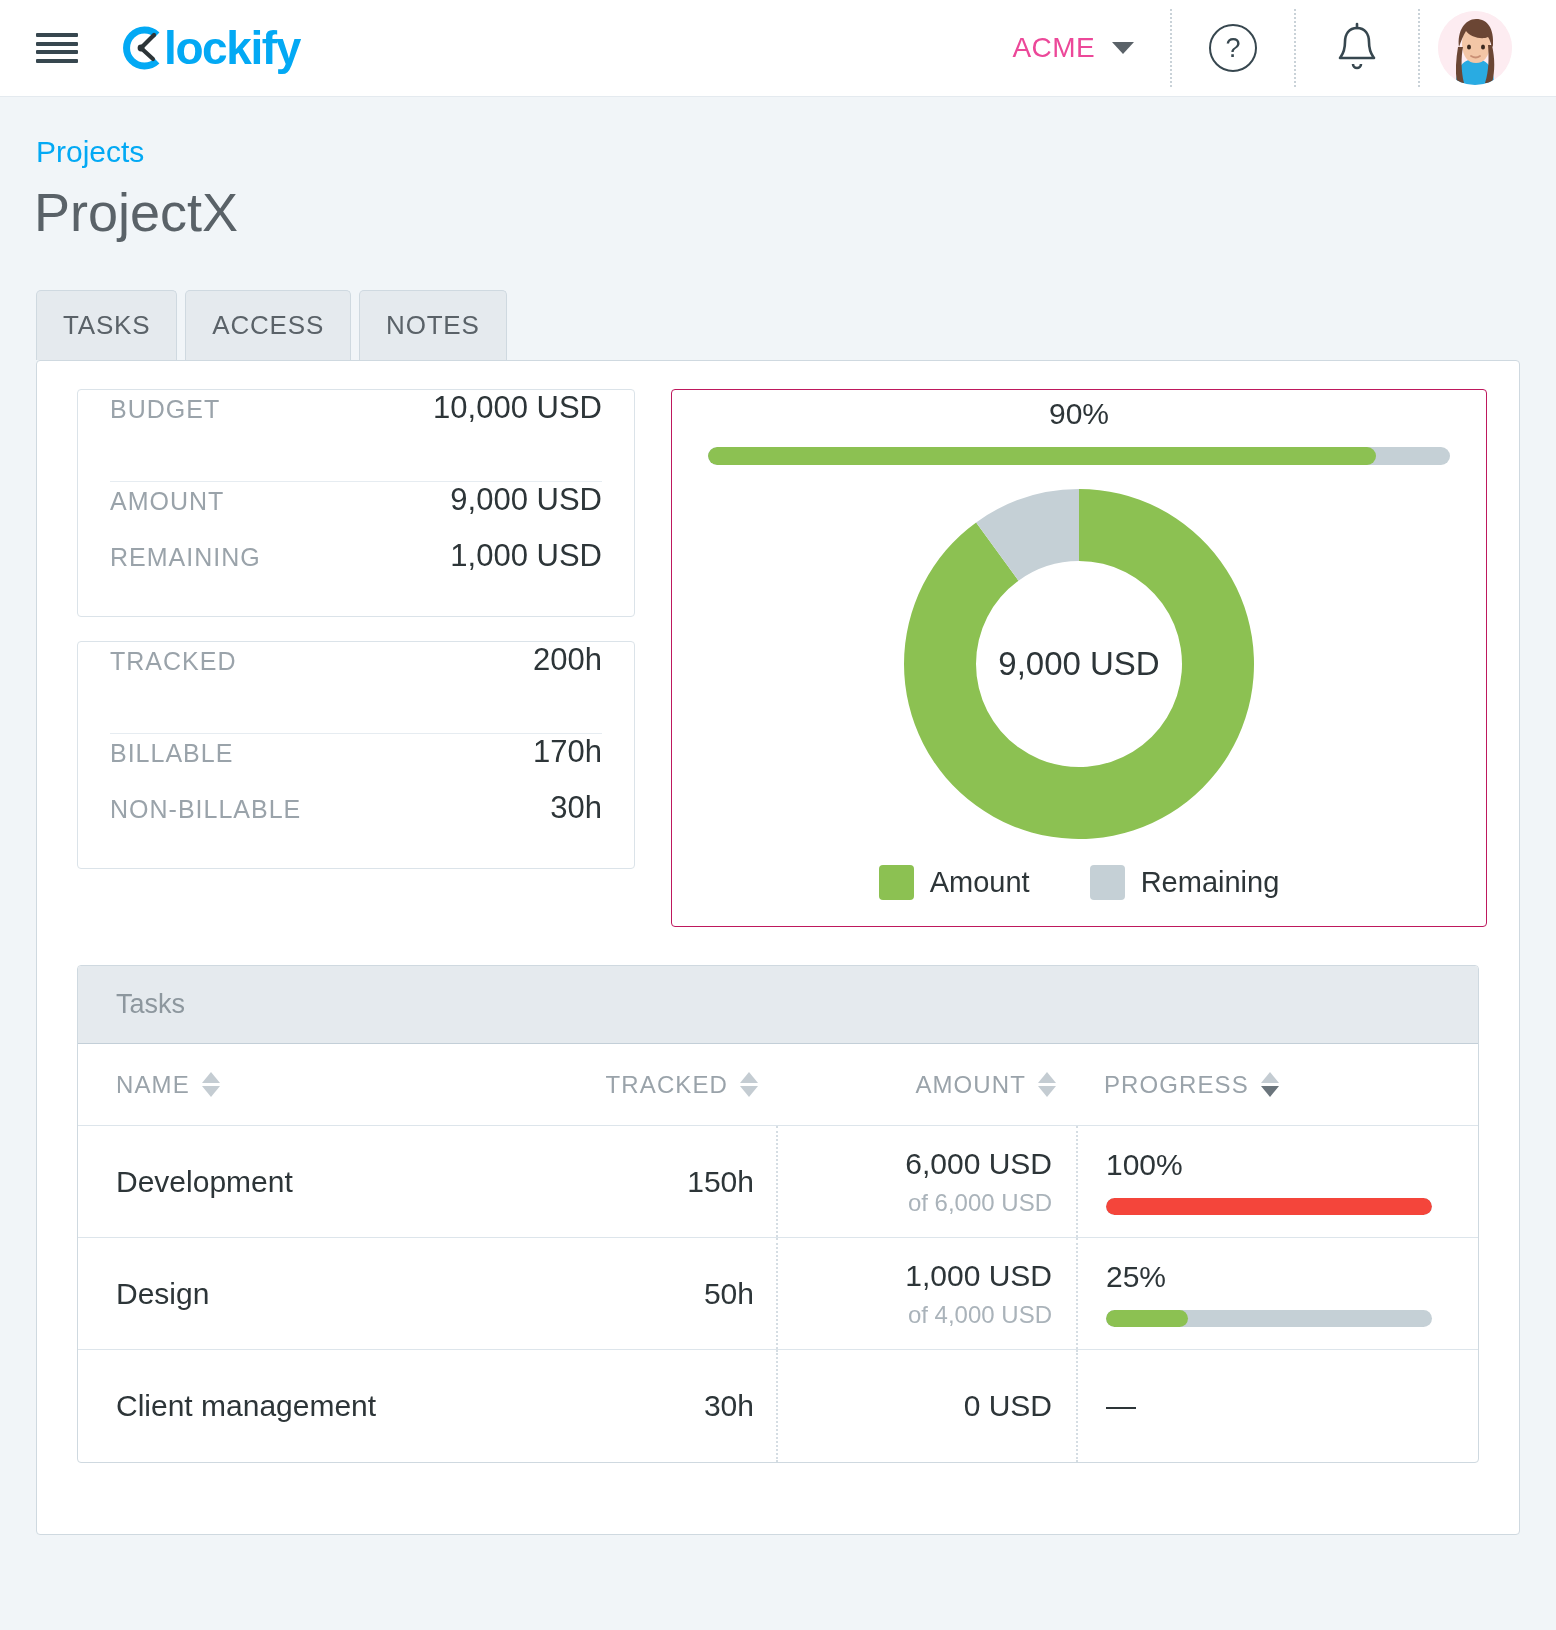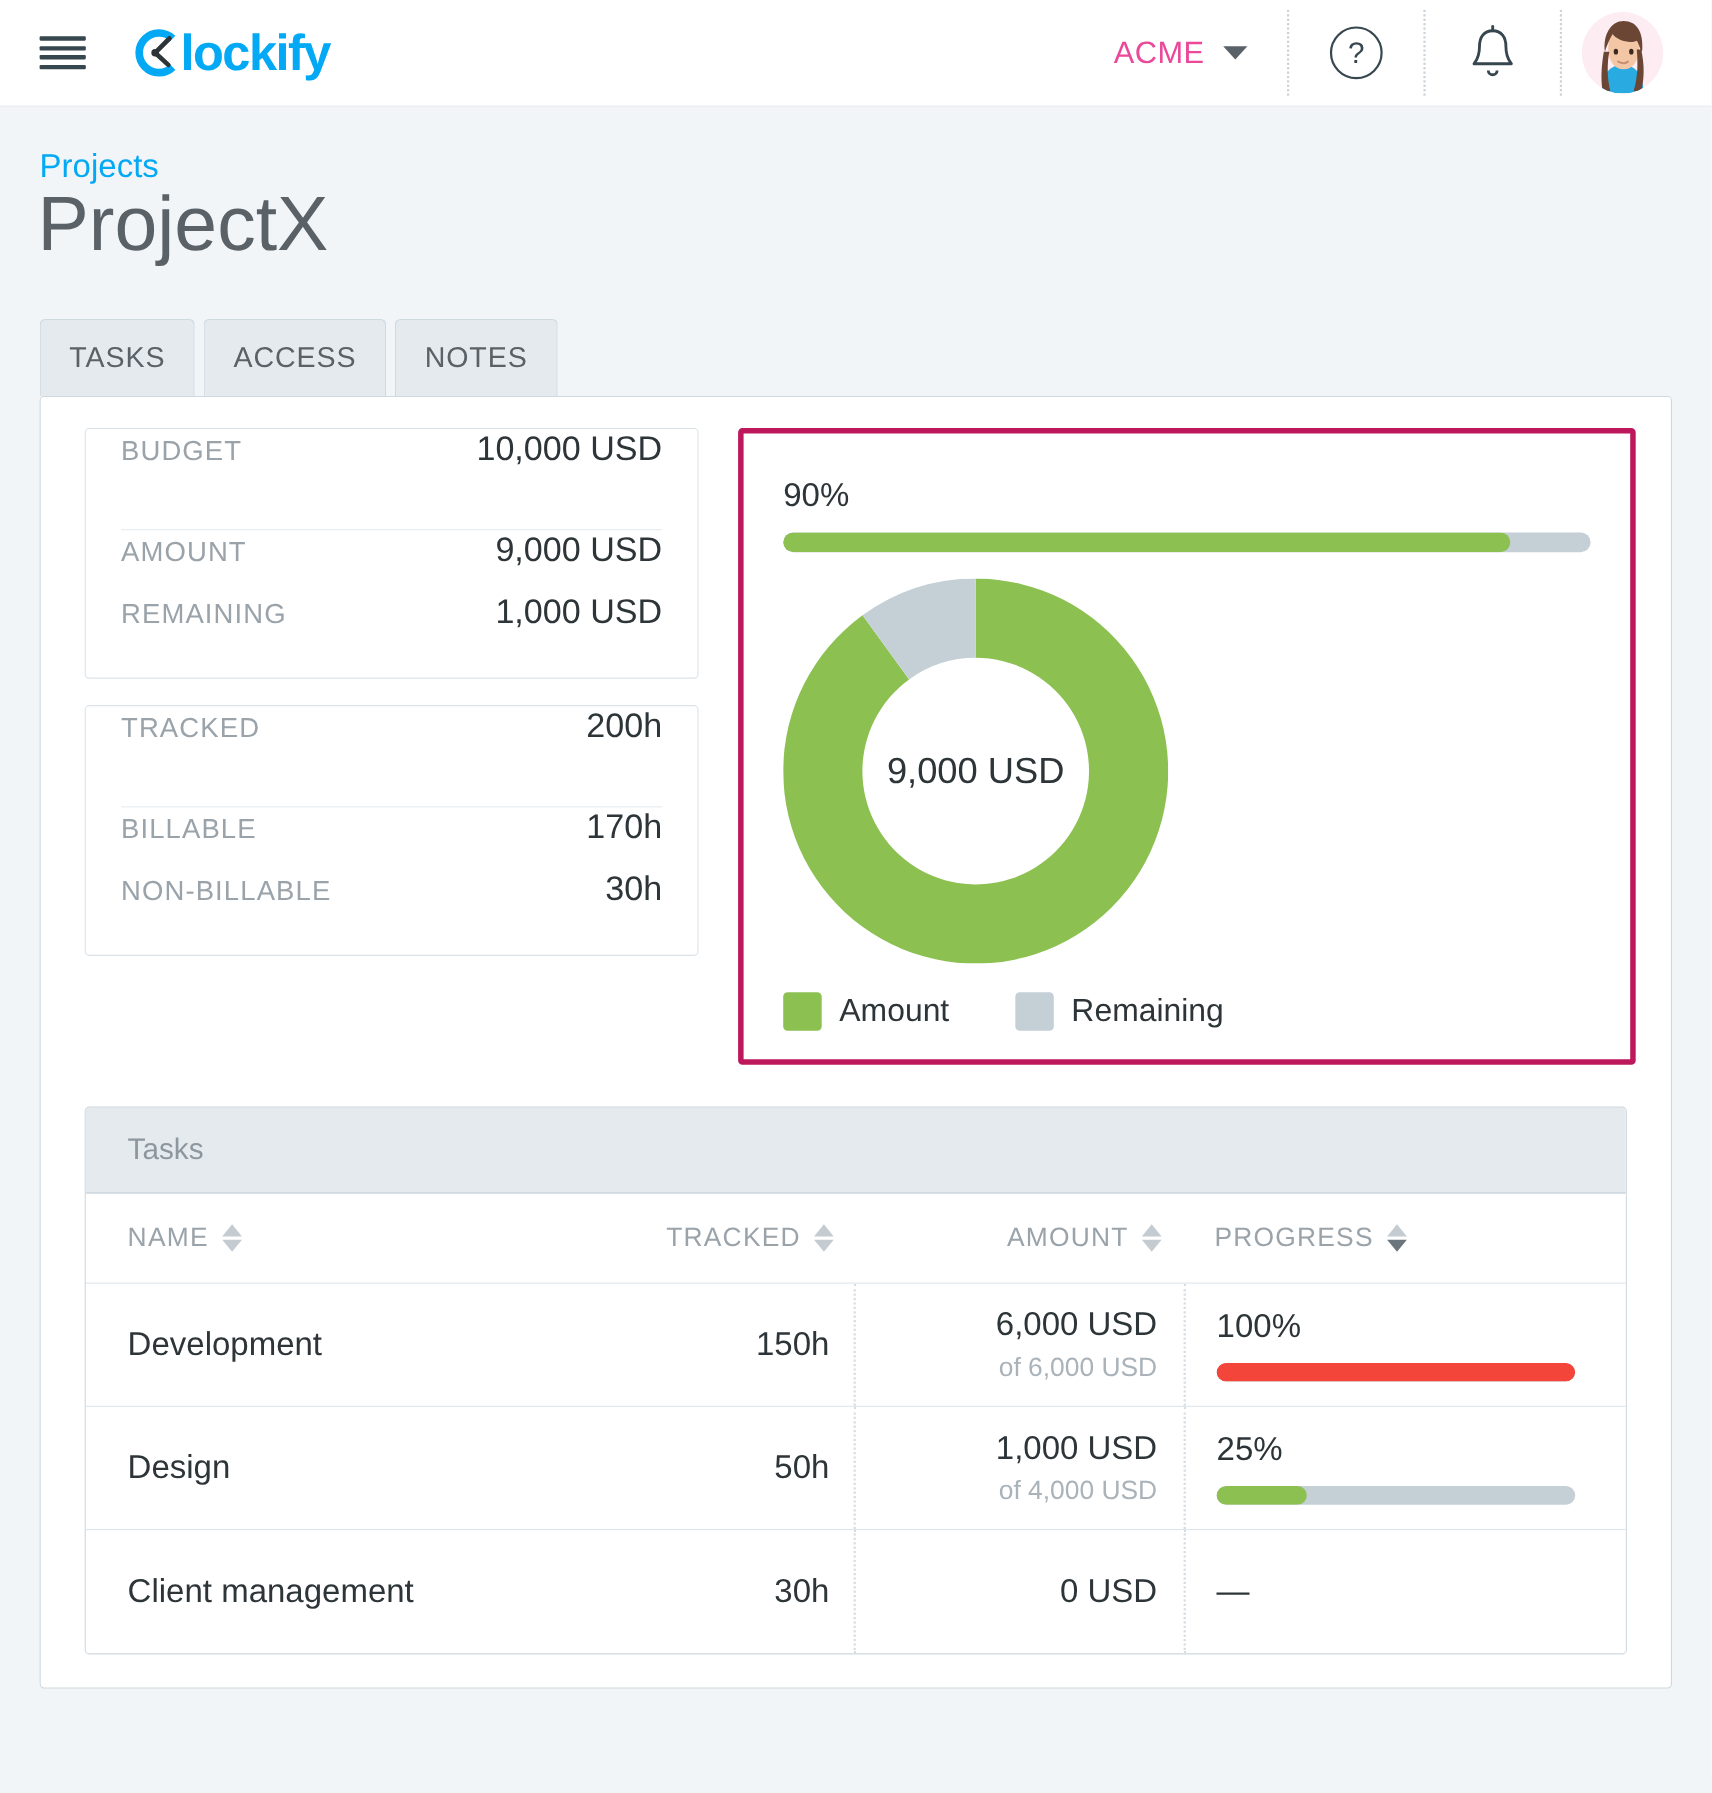--- a/index.html
+++ b/index.html
@@ -45,21 +45,21 @@
     font-size: 27px; color: #37474f; }
 
   .avatar-cell { width: 110px; display: flex; align-items: center; justify-content: center;
     cursor: pointer; }
   .avatar { width: 74px; height: 74px; border-radius: 50%; background: #fdecf1;
     position: relative; overflow: hidden; }
 
   
   .crumb { position: absolute; left: 36px; top: 135px; font-size: 30px; color: #03a9f4;
     cursor: pointer; }
-  .ptitle { position: absolute; left: 34px; top: 163px; font-size: 70px; color: #5a6268;
+  .ptitle { position: absolute; left: 34px; top: 181px; font-size: 54px; color: #5a6268;
     font-weight: normal; }
 
   
   .tabs { position: absolute; left: 36px; top: 290px; display: flex; align-items: flex-end; }
   .tab { height: 70px; background: #e5eaee; border: 1px solid #cfd9e0; border-bottom: none;
     border-radius: 5px 5px 0 0; display: flex; align-items: center; justify-content: center;
     font-size: 26px; color: #5a6268; letter-spacing: .8px; cursor: pointer;
     margin-right: 8px; padding: 0 26px; }
   .tab.active { background: #ffffff; height: 78px; border-color: #cfd9e0; position: relative;
     z-index: 3; }
@@ -80,22 +80,22 @@
   .stat-row.primary { border-bottom: 1px solid #e6ecf1; }
   .stat-label { font-size: 25px; color: #9aa3aa; letter-spacing: 1px; }
   .stat-value { font-size: 31px; color: #2d3538; }
   .stat-row.sub { height: 56px; }
   .stat-row.sub .stat-label { color: #9aa3aa; }
   .stat-row.sub .stat-value { font-size: 31px; color: #2d3538; }
   .stat-box .stat-row.sub:first-of-type { margin-top: 4px; }
   .pad-bottom { padding-bottom: 22px; }
 
   
-  .chart-panel { flex: 1 1 auto; border: 5px solid #be185d; border-radius: 4px;
-    padding: 40px 36px 26px; display: flex; flex-direction: column; align-items: flex-start; }
+  .chart-panel { flex: 1 1 auto; border: 1px solid #be185d; border-radius: 4px;
+    padding: 7px 36px 26px; display: flex; flex-direction: column; align-items: center; }
   .pct-label { font-size: 30px; color: #2d3538; margin-bottom: 16px; }
   .bar-track { width: 100%; height: 18px; background: #c5d0d6; border-radius: 9px;
     overflow: hidden; }
   .bar-fill { height: 100%; background: #8cc152; border-radius: 9px; }
 
   .donut-wrap { margin-top: 24px; position: relative; width: 350px; height: 350px; }
   .donut-center { position: absolute; inset: 0; display: flex; align-items: center;
     justify-content: center; font-size: 33px; color: #2d3538; }
 
   .legend { display: flex; gap: 60px; margin-top: 26px; }

